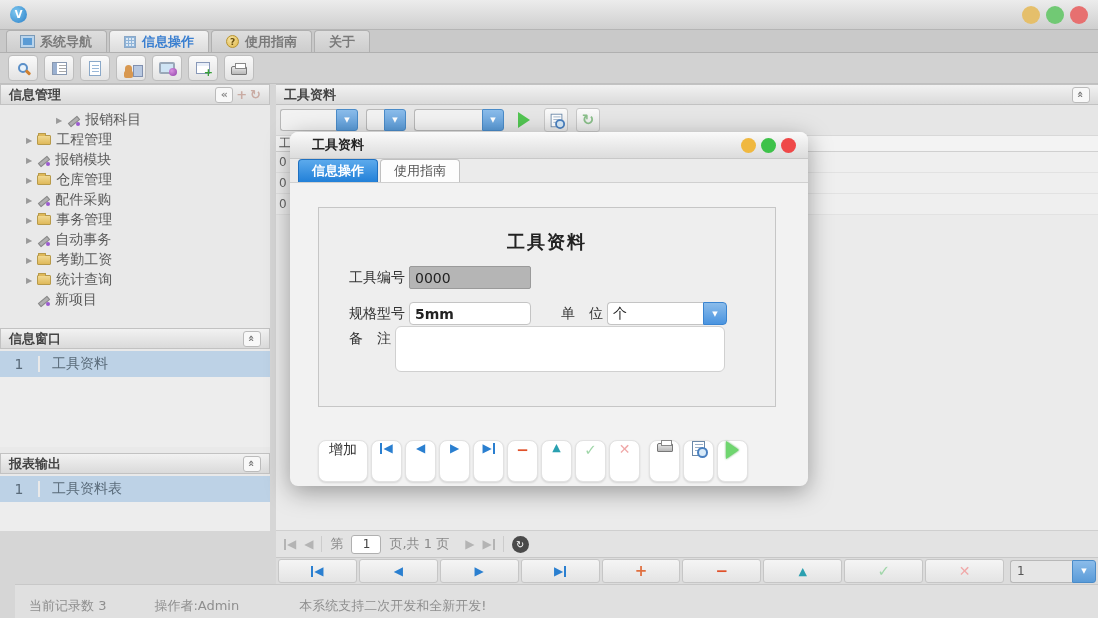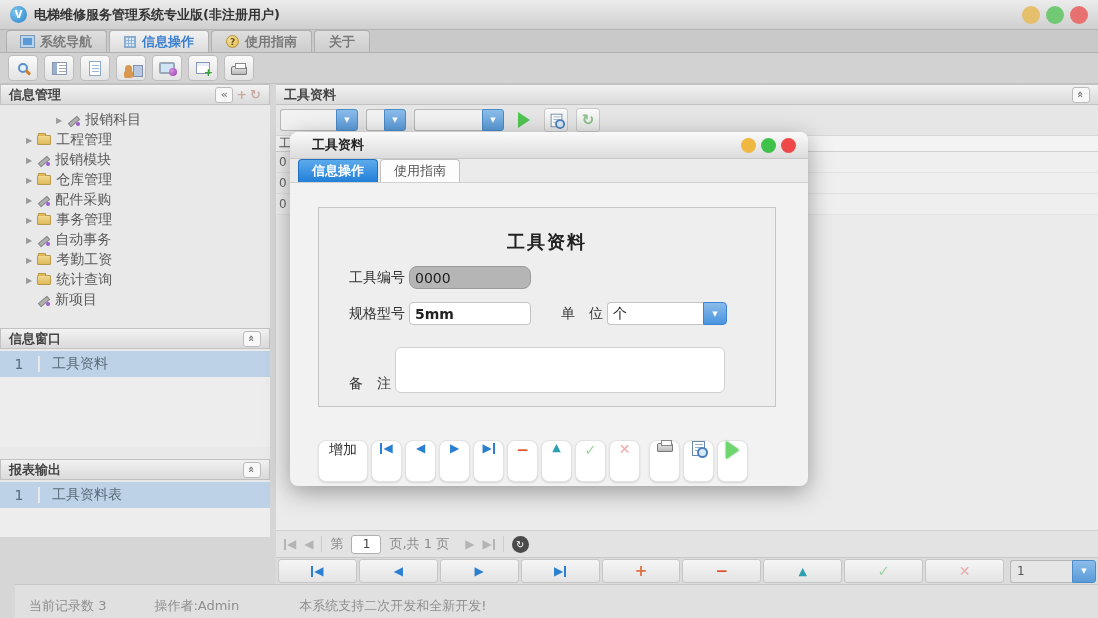--- a/index.html
+++ b/index.html
@@ -104,21 +104,21 @@
   .wc2.y { background:#f0b840; } .wc2.g { background:#3ec24a; } .wc2.r { background:#ef4848; }
   .dlg-tabs { height:24px; background:#ebebeb; display:flex; align-items:flex-end; padding-left:8px; border-bottom:1px solid #d0d0d0; }
   .dtab { height:23px; padding:0 13px; display:flex; align-items:center; font-size:13px; border-radius:4px 4px 0 0; margin-right:2px; border:1px solid #c0c0c0; border-bottom:none; }
   .dtab.active { background:linear-gradient(#5caaec,#2280d8); color:#fff; font-weight:bold; border-color:#1f70c0; }
   .dtab.inactive { background:#fdfdfd; color:#555; }
   .form-panel { position:absolute; left:28px; top:75px; width:458px; height:200px; background:#eeeeee; border:1px solid #c6c6c6; }
   .form-title { text-align:center; margin-top:22px; font-size:18px; font-weight:bold; color:#222; letter-spacing:2px; }
   .frow { position:absolute; display:flex; align-items:center; }
   .flabel { font-size:14px; color:#333; margin-right:4px; white-space:pre; }
   .fin { height:23px; border:1px solid #c4c4c4; border-radius:4px; padding:0 5px; font-size:14px; font-family:inherit; color:#222; background:#fff; }
-  .fin.disabled { background:#b5b5b5; border-color:#9a9a9a; border-radius:8px; }
+  .fin.disabled { background:#b5b5b5; border-color:#9a9a9a; border-radius:2px; }
   .unit-combo { display:flex; }
   .unit-combo .fin { width:96px; border-radius:4px 0 0 4px; border-right:none; }
   .unit-combo .arrow { width:24px; height:23px; background:linear-gradient(#8bbcea,#4a94e0); border:1px solid #3a84d0; border-radius:0 4px 4px 0; display:flex; align-items:center; justify-content:center; color:#fff; font-size:7px; }
   .remark-box { width:330px; height:46px; background:#fff; border:1px solid #d0d0d0; border-radius:6px; }
   .dlg-buttons { position:absolute; left:28px; top:308px; display:flex; gap:3px; align-items:center; }
   .dbtn { height:42px; background:#fff; border:1px solid #e2e2e2; border-radius:8px; box-shadow:0 1px 2px rgba(0,0,0,0.12);
     display:flex; align-items:flex-start; justify-content:center; font-size:14px; color:#333; }
   .dbtn.txt { width:50px; }
   .dbtn.ico { width:31px; }
   .nav-blue { color:#2a7fd0; font-size:12px; display:inline-flex; align-items:center; gap:1px; }
@@ -154,21 +154,20 @@
   
   .statusbar { position:absolute; left:15px; top:584px; width:1098px; height:34px; background:#e0e0e0; border-top:1px solid #c8c8c8;
     display:flex; align-items:center; padding:8px 0 0 14px; color:#8f8f8f; font-size:13px; }
   .statusbar .s2 { margin-left:48px; } .statusbar .s3 { margin-left:60px; }
 </style>
 </head>
 <body>
 
 <div class="titlebar">
   <div class="app-logo">V</div>
-  <div class="app-title">电梯维修服务管理系统专业版(非注册用户)</div>
   <div class="win-controls">
     <div class="wc y"></div>
     <div class="wc g"></div>
     <div class="wc r"></div>
   </div>
 </div>
 
 <div class="tabbar">
   <div class="ttab">
     <span class="ic-monitor"></span>
@@ -282,21 +281,21 @@
         </span>
     </div>
     <div class="side-section" style="height:96px;">
       <div class="listrow">
         <span class="num">1</span>
         <span class="lbl">工具资料</span>
       </div>
     </div>
   </div>
 
-  <div style="margin-top:12px;">
+  <div style="margin-top:6px;">
     <div class="panel-hdr">
       <span>报表输出</span>
       <span class="sp">
           <span class="hbtn">
             <span class="chev-up">«</span>
           </span>
         </span>
     </div>
     <div class="side-section" style="height:55px;">
       <div class="listrow">
@@ -384,21 +383,21 @@
       <span class="flabel">规格型号</span>
       <input class="fin" style="width: 122px; font-weight: bold;" value="5mm">
     </div>
     <div class="frow" style="left:242px; top:94px;align-items:center;">
       <span class="flabel">单　位</span>
       <span class="unit-combo">
         <input class="fin" value="个" style="">
         <span class="arrow">▼</span>
       </span>
     </div>
-    <div class="frow" style="left:30px; top:139px; align-items:flex-end;">
+    <div class="frow" style="left:30px; top:118px; align-items:flex-start;">
       <span class="flabel" style="margin-top:4px;">备　注</span>
       <textarea class="remark-box" style="resize: none; font-family: inherit;"></textarea>
     </div>
   </div>
 
   <div class="dlg-buttons">
     <span class="dbtn txt">
         <span>增加</span>
       </span>
     <span class="dbtn ico">

